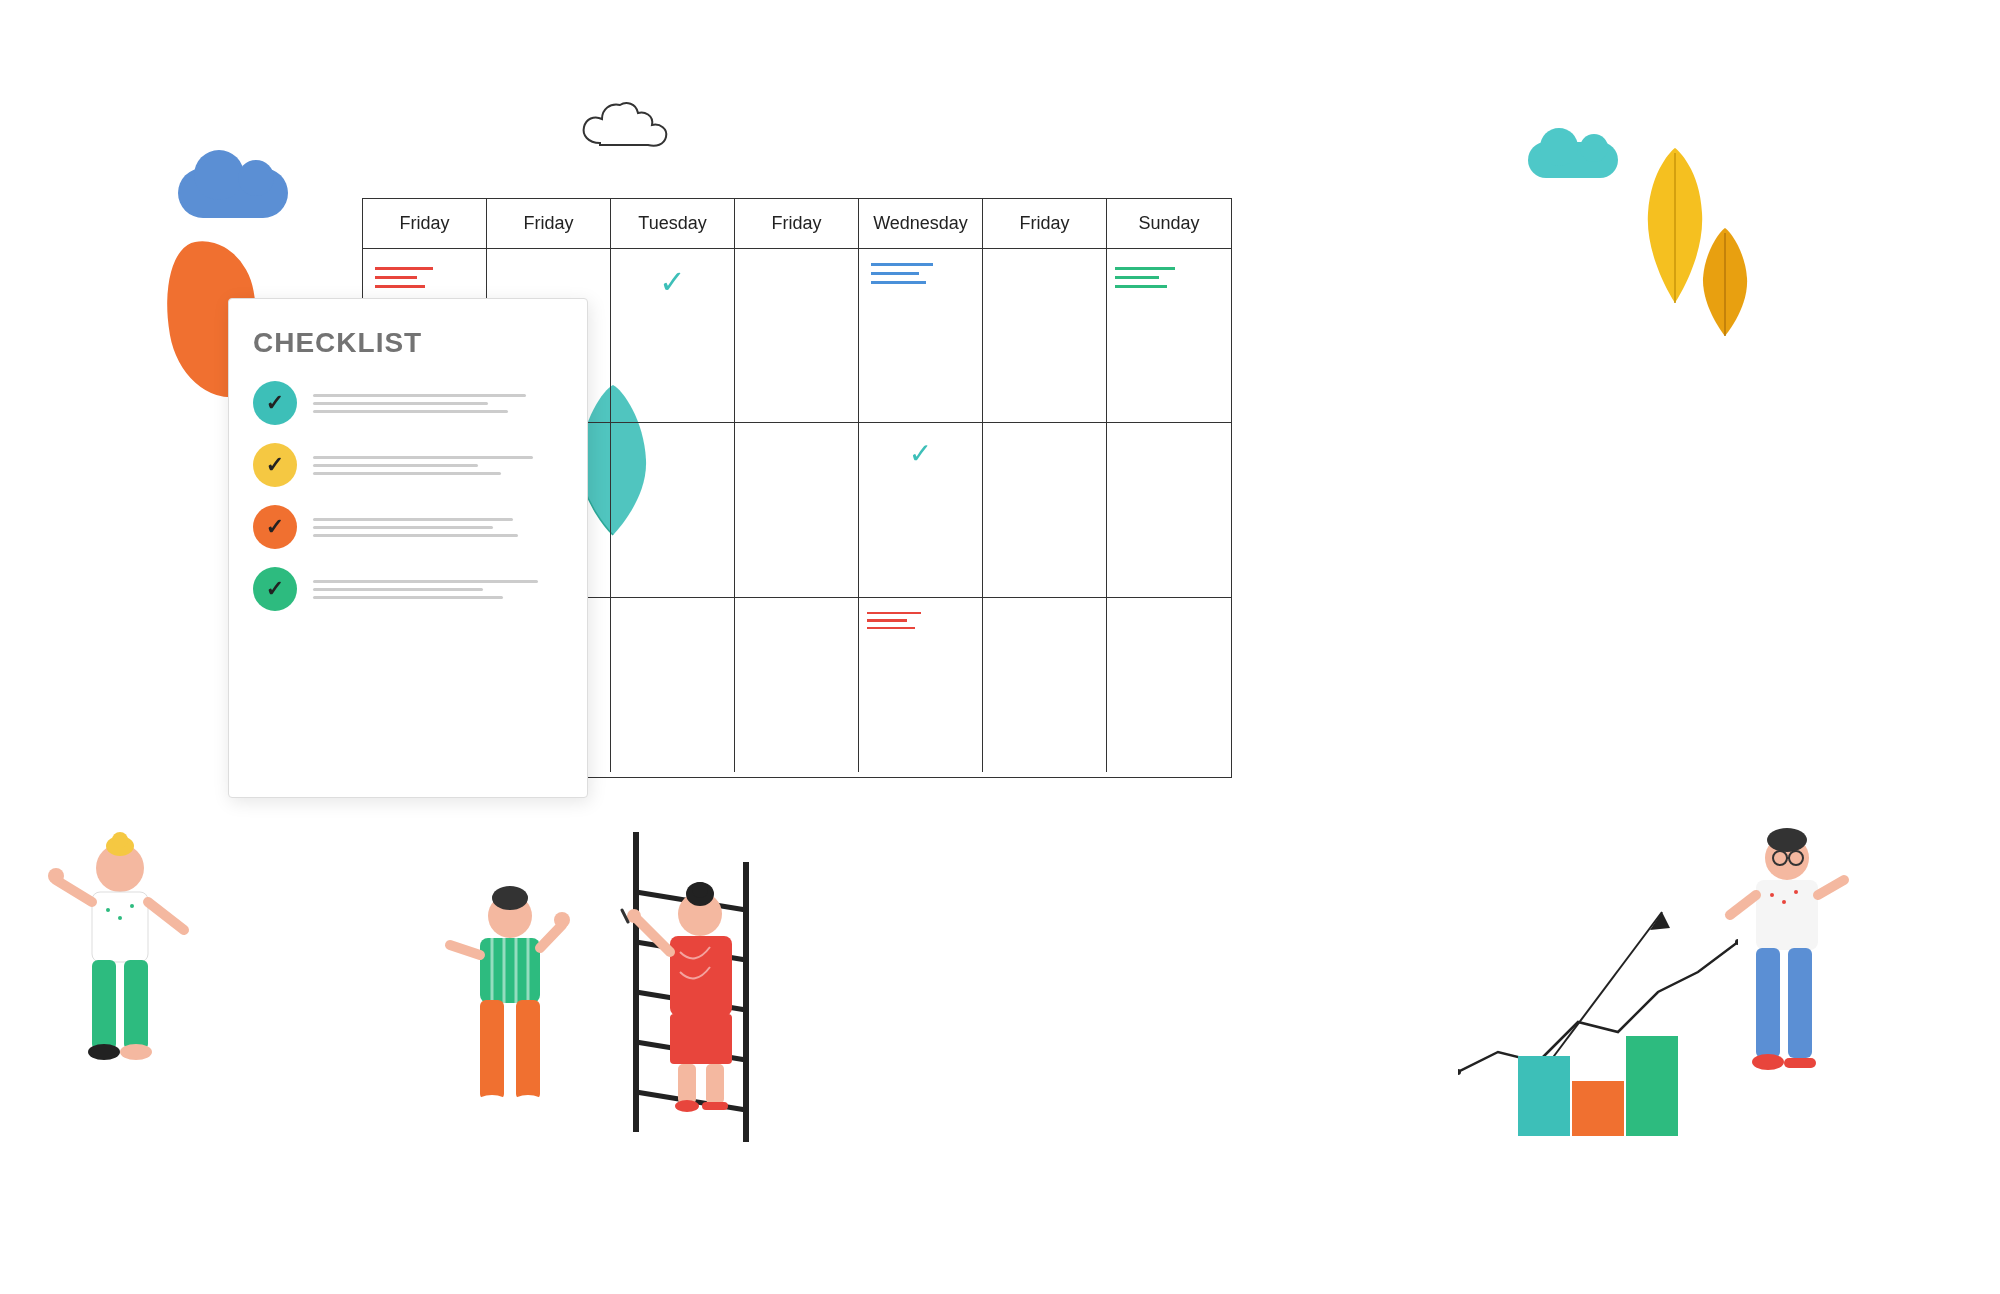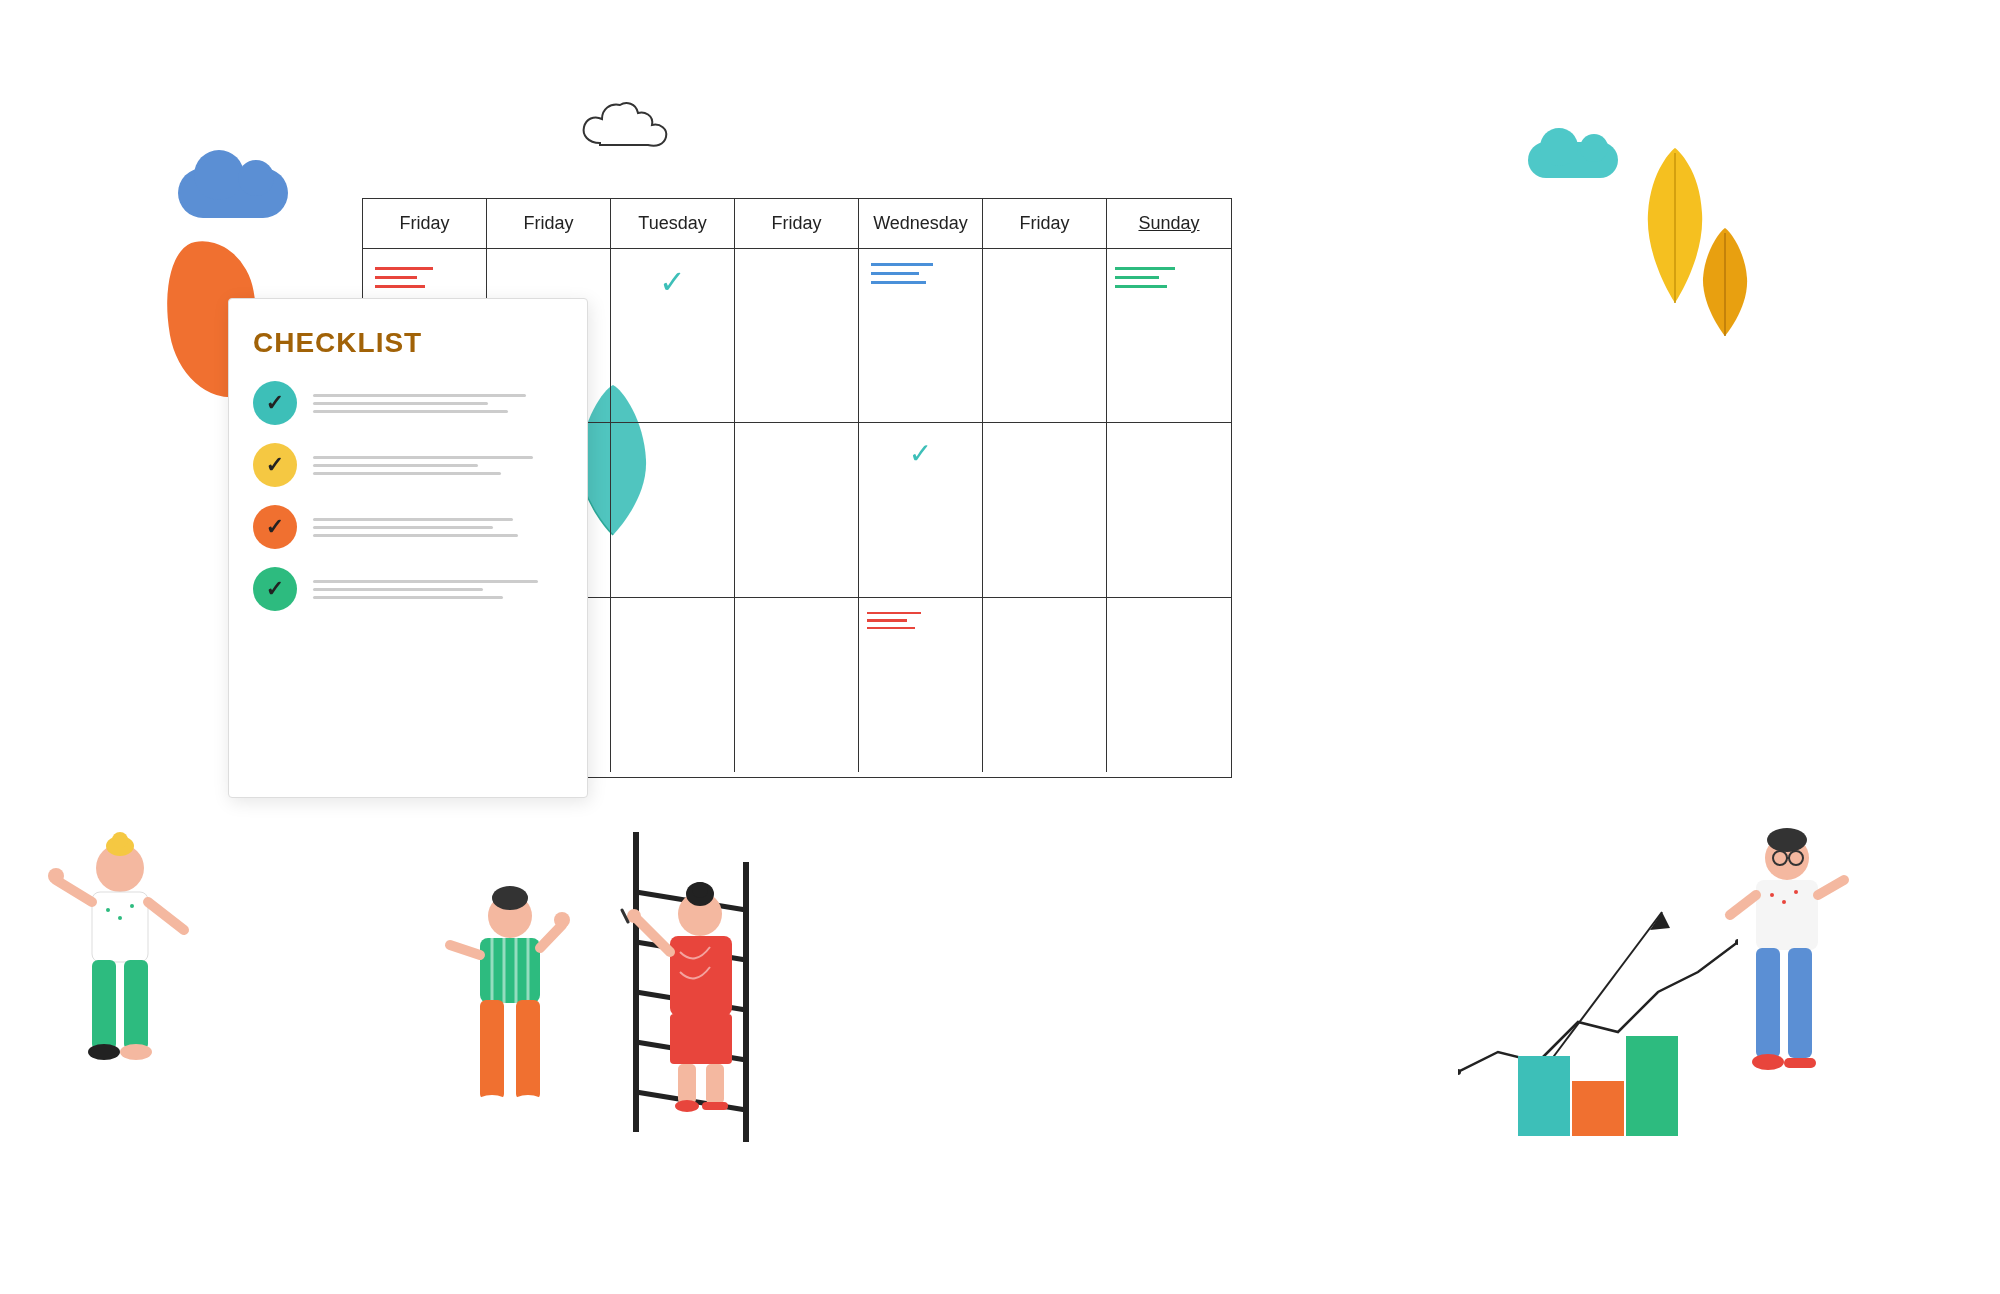--- a/index.html
+++ b/index.html
@@ -26,21 +26,21 @@
       grid-template-columns: repeat(7, 1fr);
       border-bottom: 1.5px solid #333;
     }
     .cal-day-header {
       padding: 14px 10px;
       text-align: center;
       font-size: 18px;
       color: #222;
       border-right: 1.5px solid #333;
     }
-    .cal-day-header:last-child { border-right: none; text-decoration: underline; }
+    .cal-day-header:last-child { border-right: none; }
     .calendar-body {
       display: grid;
       grid-template-columns: repeat(7, 1fr);
       grid-template-rows: repeat(3, 1fr);
       height: calc(100% - 55px);
     }
     .cal-cell {
       border-right: 1.5px solid #333;
       border-bottom: 1.5px solid #333;
       position: relative;
@@ -135,21 +135,21 @@
       height: 500px;
       background: #ffffff;
       border: 1.5px solid #ddd;
       border-radius: 4px;
       box-shadow: 2px 4px 18px rgba(0,0,0,0.10);
       padding: 28px 24px 20px 24px;
     }
     .checklist-title {
       font-size: 28px;
       font-weight: 900;
-      color: #a16207;
+      color: #737373;
       letter-spacing: 1px;
       margin-bottom: 22px;
     }
     .checklist-rows {
       display: flex;
       flex-direction: column;
       gap: 18px;
     }
     .checklist-row {
       display: flex;

